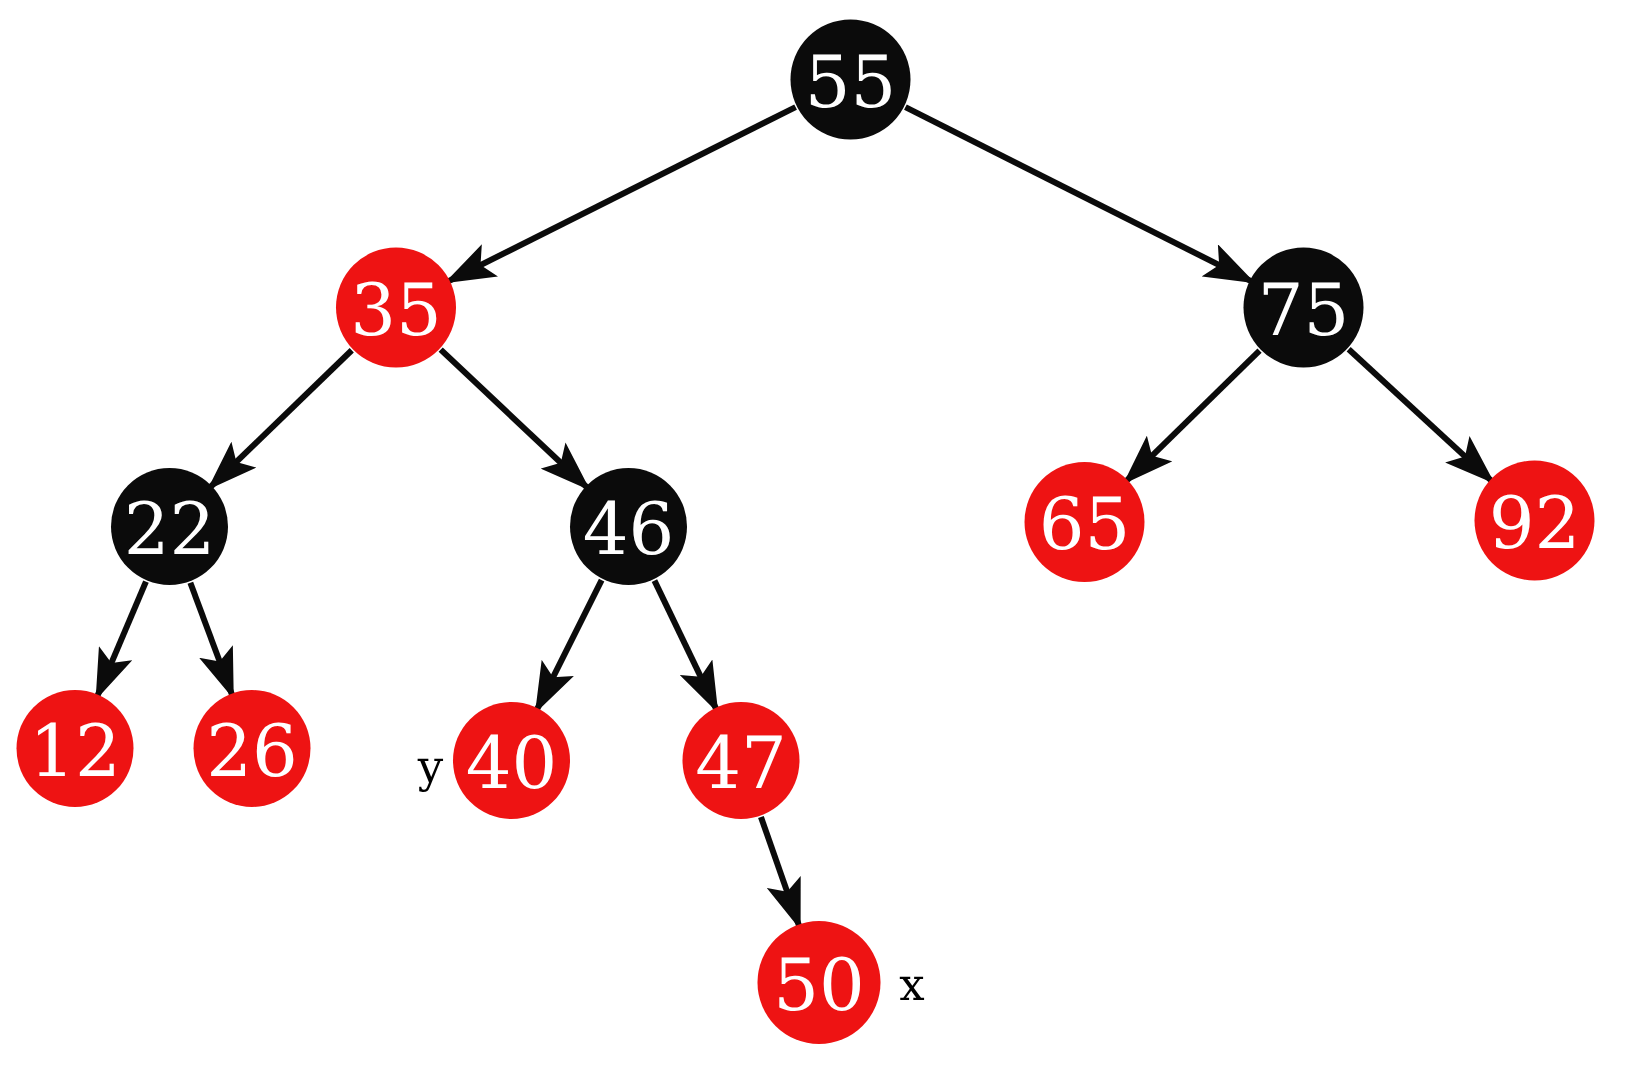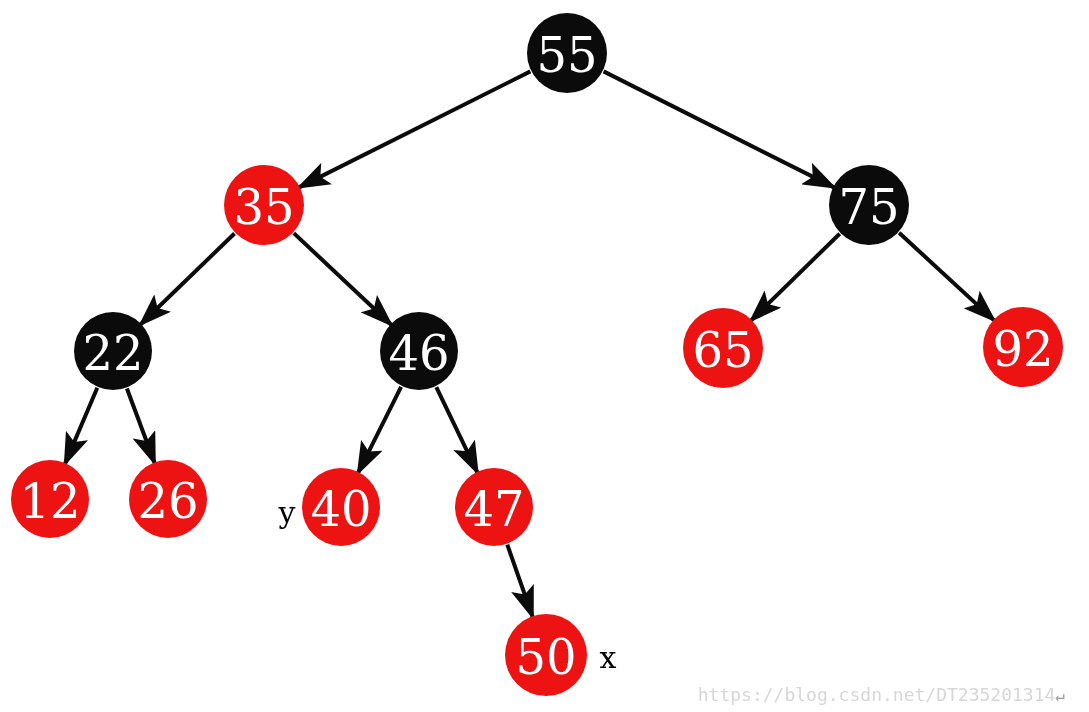--- a/index.html
+++ b/index.html
@@ -110,14 +110,13 @@
         <circle cx="494" cy="507" r="39" fill="#ee1313"></circle>
         <text x="494" y="507" text-anchor="middle" dominant-baseline="central" dy="2" class="node-value">47</text>
       </g>
       <g>
         <circle cx="546" cy="655" r="41" fill="#ee1313"></circle>
         <text x="546" y="655" text-anchor="middle" dominant-baseline="central" dy="2" class="node-value">50</text>
       </g>
       <text x="287" y="512" text-anchor="middle" dominant-baseline="central" class="annotation-label">y</text>
       <text x="608" y="657" text-anchor="middle" dominant-baseline="central" class="annotation-label">x</text>
     </svg>
-  <div id="watermark"><span>https://blog.csdn.net/DT235201314</span><span class="return-mark">↵</span></div>
 </div>
 
 </body></html>

